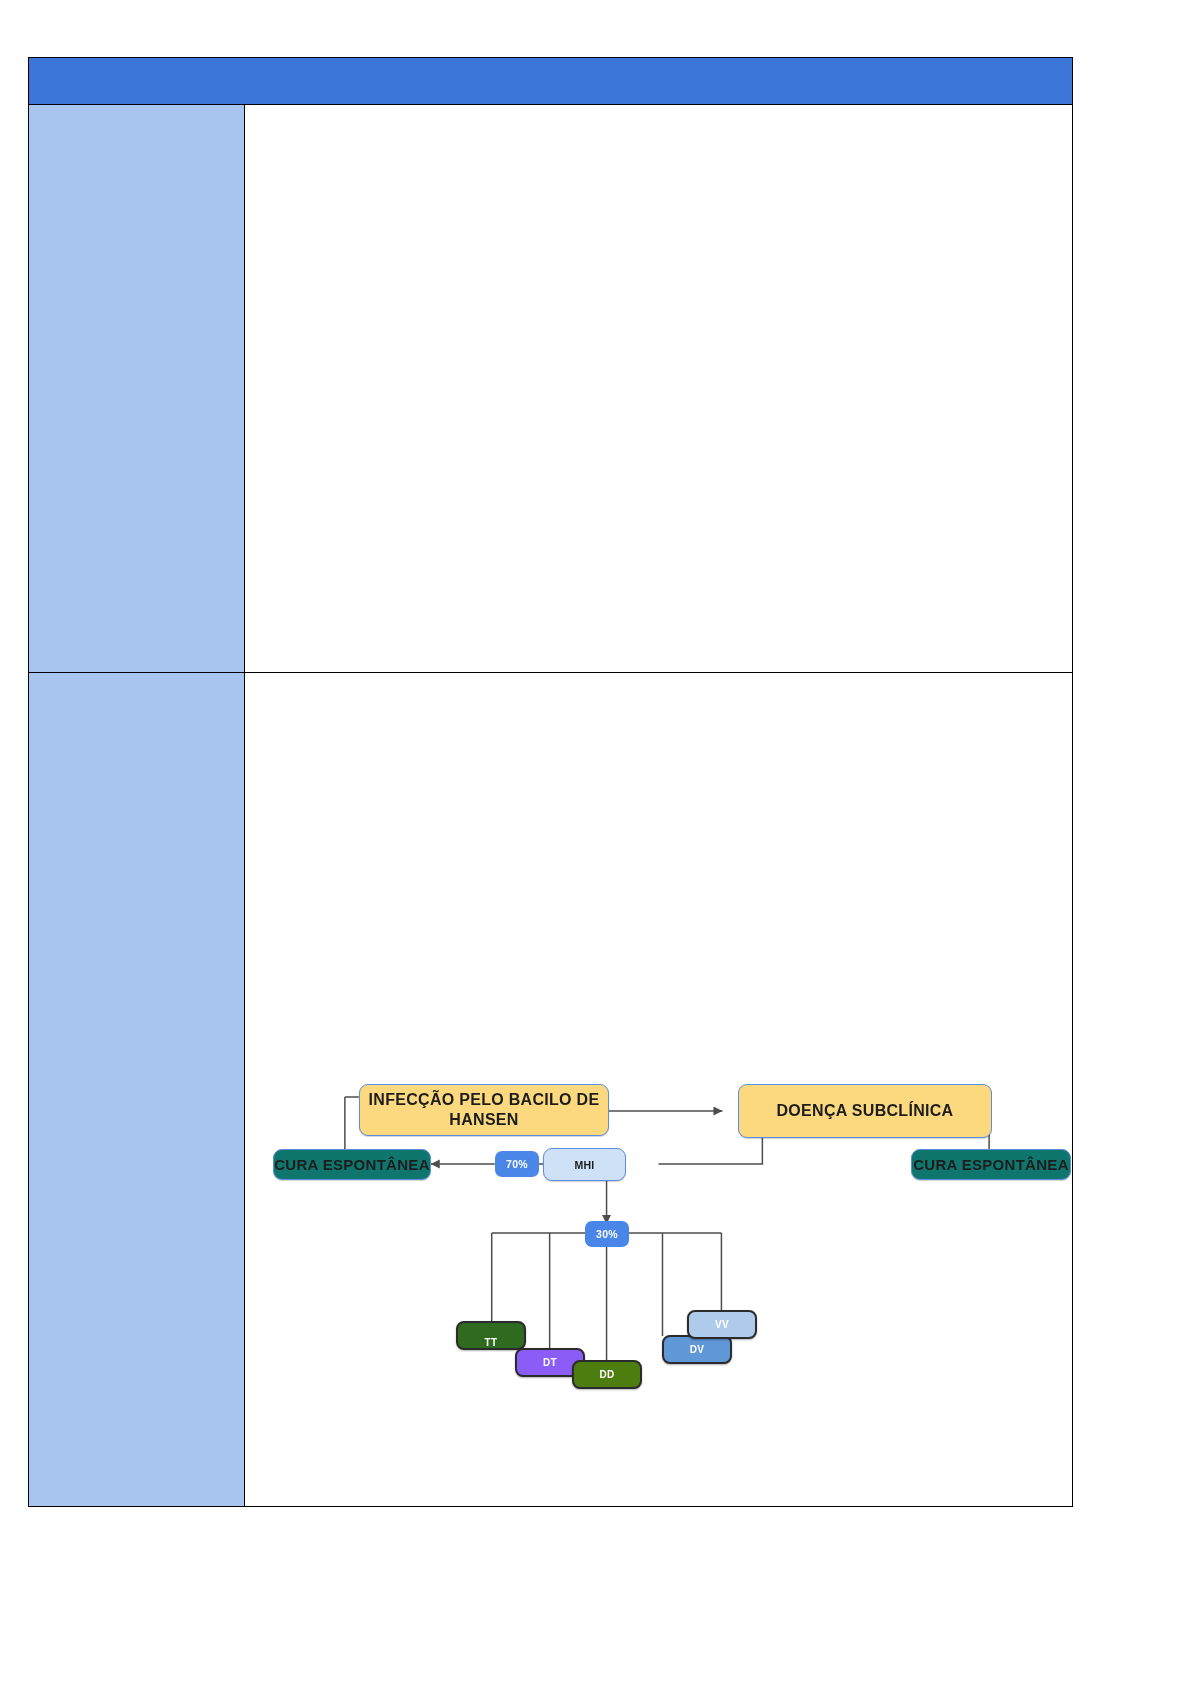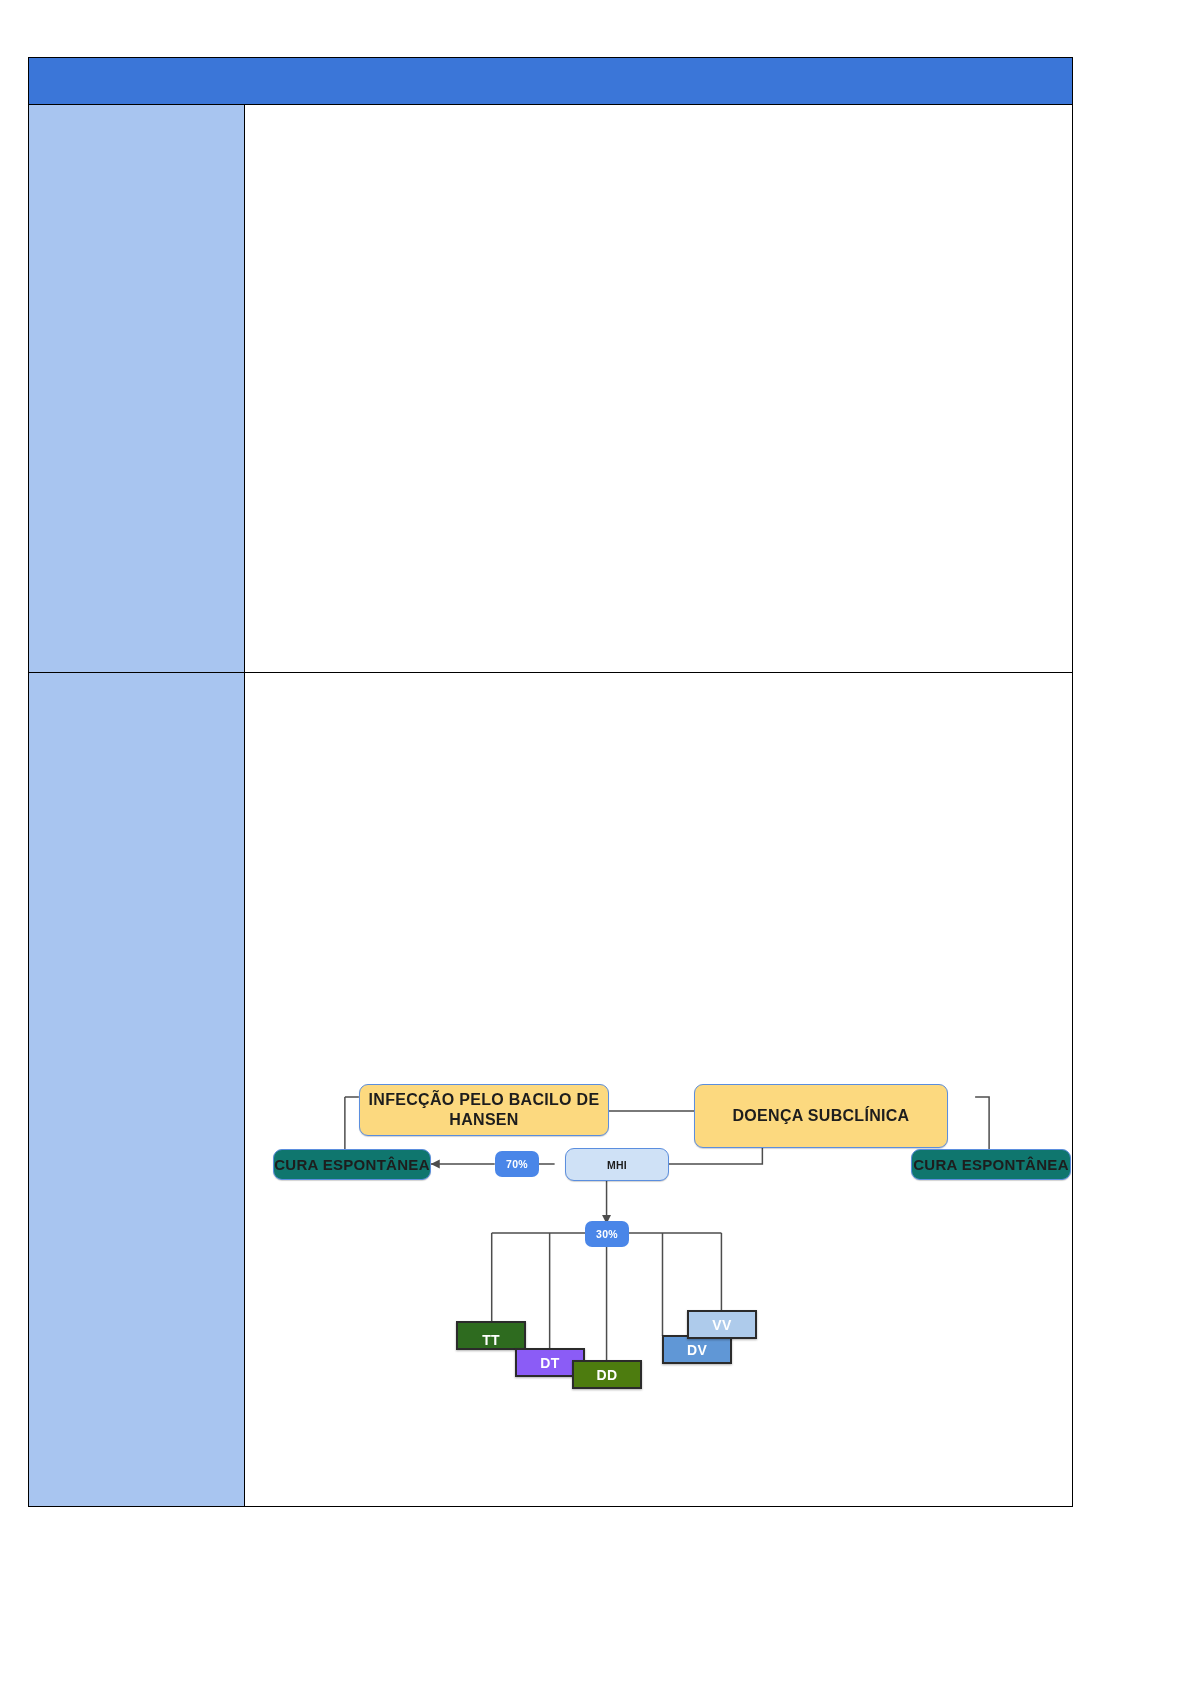--- a/index.html
+++ b/index.html
@@ -88,23 +88,23 @@
   .badge{
     background:#4a86e8;
     border:none;
     border-radius:7px;
     color:#ffffff;
     font-size:10.5px;
     font-weight:bold;
   }
   .leaf{
     border:2px solid #2b2b2b;
-    border-radius:0;
+    border-radius:8px;
     color:#ffffff;
-    font-size:14px;
+    font-size:10px;
     font-weight:bold;
     box-shadow:0 1px 2px rgba(0,0,0,.3);
   }
 </style>
 </head>
 <body>
 
 <div id="sheet">
 
   <table class="tbl">
@@ -166,33 +166,33 @@
                 <path d="M418,560 L418,663"></path>
                 <path d="M477,560 L477,638"></path>
                 <path d="M362,612 L362,688"></path>
               </g>
             </svg>
 
             <div class="node n-yellow" style="left:114px; top:411px; width:250px; height:52px;">
               <span>INFECÇÃO PELO BACILO DE HANSEN</span>
             </div>
 
-            <div class="node n-yellow" style="left:449px; top:411px; width:254px; height:64px;align-items:center;">
+            <div class="node n-yellow" style="left:493px; top:411px; width:254px; height:54px;align-items:center;">
               <span>DOENÇA SUBCLÍNICA</span>
             </div>
 
             <div class="node n-green" style="left:28px; top:476px; width:158px; height:31px;">
               <span>CURA ESPONTÂNEA</span>
             </div>
 
             <div class="node badge" style="left:250px; top:478px; width:44px; height:26px;text-align:right;">
               <span>70%</span>
             </div>
 
-            <div class="node n-lblue" style="left:320px; top:475px; width:104px; height:33px;justify-content:center;">
+            <div class="node n-lblue" style="left:298px; top:475px; width:83px; height:33px;justify-content:center;">
               <span>MHI</span>
             </div>
 
             <div class="node n-green" style="left:666px; top:476px; width:160px; height:31px;">
               <span>CURA ESPONTÂNEA</span>
             </div>
 
             <div class="node badge" style="left:340px; top:548px; width:44px; height:26px;">
               <span>30%</span>
             </div>

